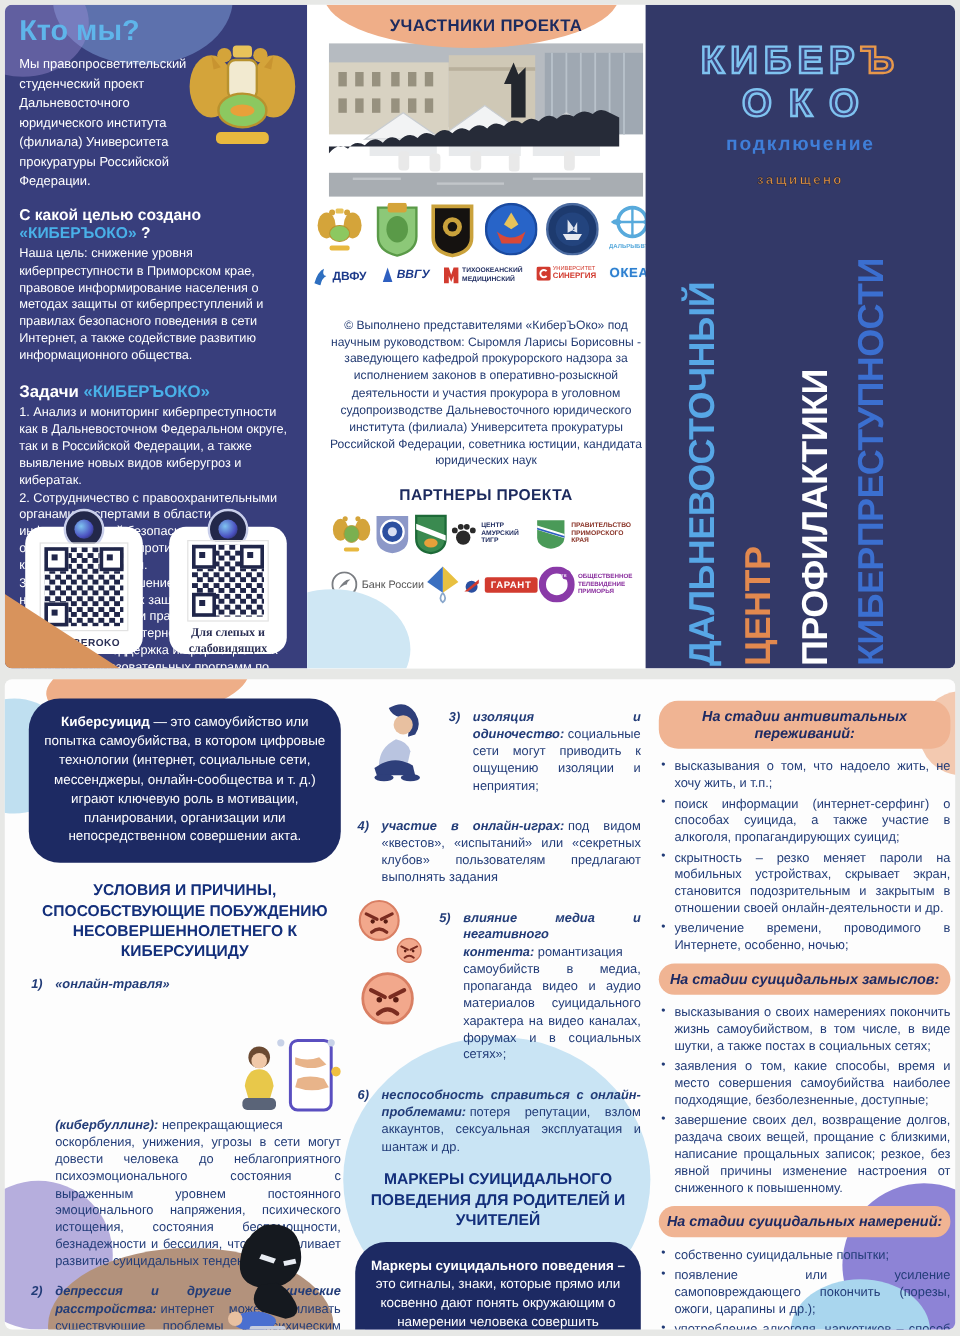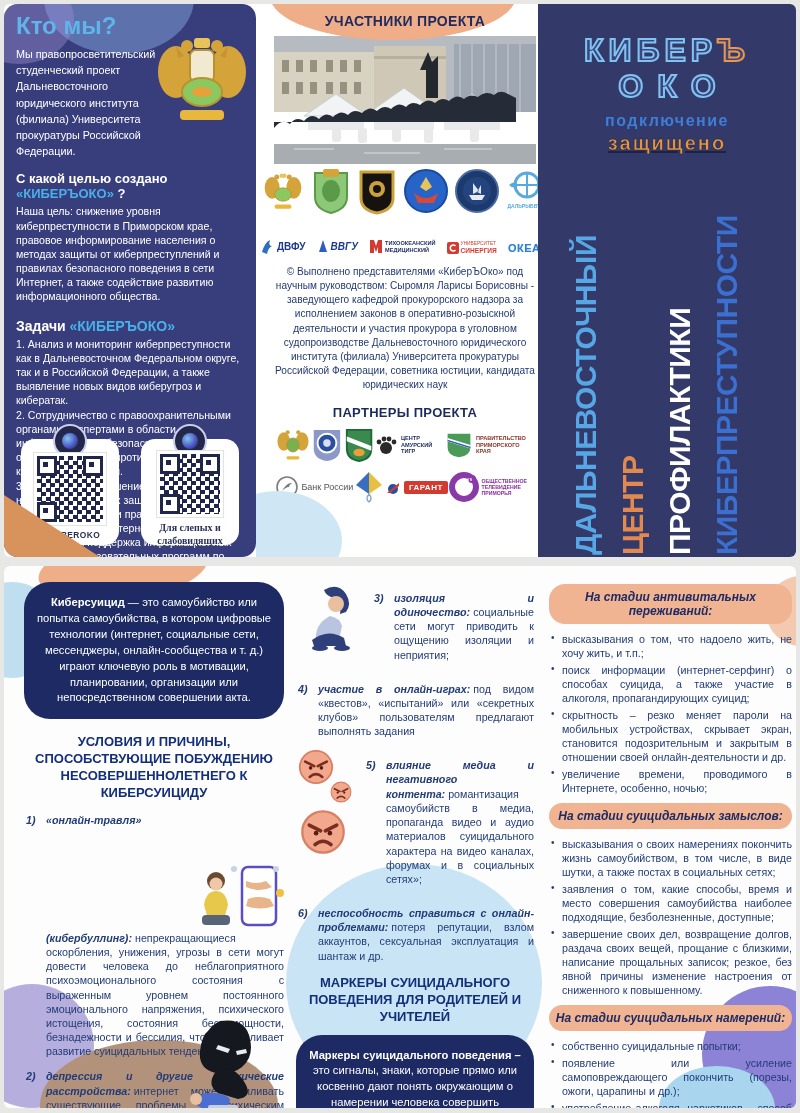--- a/index.html
+++ b/index.html
@@ -2,21 +2,21 @@
 <html><head>
 <meta charset="utf-8">
 <style>
   html,body{margin:0;padding:0;}
   body{width:800px;height:1113px;background:#e7e8e6;font-family:"Liberation Sans",sans-serif;position:relative;overflow:hidden;}
   .page{position:absolute;background:#fff;border-radius:6px;overflow:hidden;}
   #p1{left:4px;top:4px;width:792px;height:553px;}
   #p2{left:4px;top:566px;width:792px;height:542px;background:#fdfdfd;}
 
   
-  #p1-left{position:absolute;left:0;top:0;width:252px;height:553px;background:#383e7c;color:#fff;overflow:hidden;border-radius:14px;}
+  #p1-left{position:absolute;left:0;top:0;width:252px;height:553px;background:#383e7c;color:#fff;overflow:hidden;}
   .deco{position:absolute;border-radius:50%;}
   .p1l-c1{left:40px;top:-60px;width:150px;height:110px;background:#7b9bd6;opacity:.55;}
   .p1l-c2{left:-40px;top:-30px;width:110px;height:90px;background:#9f90d8;opacity:.4;}
   .p1l-content{position:relative;padding:8px 12px 0 12px;}
   .who-title{color:#5fb5ea;font-size:24px;font-weight:bold;margin:0 0 6px 0;}
   .who-text{font-size:10.8px;line-height:1.5;width:152px;}
   .crest{position:absolute;right:6px;top:30px;}
   .sec-h{font-size:13px;font-weight:bold;margin:12px 0 3px 0;}
   .brand{color:#49b0e8;}
   .body-txt{font-size:10.6px;line-height:1.34;}
@@ -34,21 +34,21 @@
   .qr-label.serif{font-family:"Liberation Serif",serif;font-size:10px;line-height:1.25;letter-spacing:0;}
   .tri-orange{position:absolute;left:0;bottom:0;width:0;height:0;border-bottom:62px solid #d8935c;border-right:96px solid transparent;}
 
   
   #p1-mid{position:absolute;left:252px;top:0;width:298px;height:553px;background:#fff;overflow:hidden;}
   .peach-blob{left:14px;top:-52px;width:246px;height:88px;background:#efae88;}
   .participants-title,.partners-title{position:relative;text-align:center;font-weight:bold;color:#1c2a5e;font-size:14px;letter-spacing:.3px;}
   .participants-title{margin-top:9px;}
   .photo{display:block;margin:7px auto 0;}
   .logo-row1{display:flex;justify-content:space-between;align-items:flex-start;padding:0 7px;margin-top:5px;height:50px;}
-  .logo-row2{display:flex;justify-content:space-between;align-items:flex-end;padding:0 5px;margin-top:3px;height:32px;}
+  .logo-row2{display:flex;justify-content:space-between;align-items:flex-start;padding:0 5px;margin-top:3px;height:32px;}
   .ulogo{display:flex;flex-direction:column;align-items:center;font-size:5px;color:#58aadc;font-weight:bold;}
   .txtlogo{display:flex;align-items:center;gap:2px;}
   .txtlogo .nm{font-weight:bold;color:#1d3a8a;font-size:10px;}
   .txtlogo .nm.it{font-style:italic;}
   .med-nm{font-size:5.6px;font-weight:bold;color:#1d2a5e;line-height:1.15;}
   .sin-nm1{font-size:4.8px;color:#d23b2f;line-height:1.1;}
   .sin-nm2{font-size:6.6px;color:#d23b2f;font-weight:bold;line-height:1.1;}
   .ocean-nm{font-weight:bold;color:#2e7fd0;font-size:11px;letter-spacing:.5px;text-shadow:0 0 1px #9fd0f0;}
   .credit{position:relative;font-size:10.1px;color:#223a72;text-align:center;line-height:1.4;padding:11px 10px 0 10px;}
   .partners-title{margin-top:13px;font-size:13px;}
@@ -59,21 +59,21 @@
   .garant-box{background:#d23b2f;color:#fff;font-weight:bold;font-size:8px;padding:2px 5px;border-radius:2px;letter-spacing:.5px;}
   .blue-blob-bl{left:-44px;bottom:-34px;width:130px;height:100px;background:#cfe7f4;top:auto;}
 
   
   #p1-right{position:absolute;left:534px;top:0;width:258px;height:553px;background:#333968;overflow:hidden;}
   .brand-logo{margin-top:30px;text-align:center;}
   .brand-l1{font-size:32px;font-weight:bold;letter-spacing:5px;color:#3d447f;-webkit-text-stroke:2px #7fc3f0;line-height:1;}
   .brand-l1 .tz{-webkit-text-stroke:2px #e8984a;}
   .brand-l2{font-size:32px;font-weight:bold;letter-spacing:14px;color:#3d447f;-webkit-text-stroke:2px #7fc3f0;line-height:1;margin-top:4px;padding-left:14px;}
   .brand-sub1{color:#3f7ed8;font-size:16px;font-weight:bold;letter-spacing:1.5px;margin-top:10px;}
-  .brand-sub2{color:#e8953f;font-size:20px;font-weight:bold;letter-spacing:2px;margin-top:2px;text-decoration:underline;-webkit-text-stroke:.5px #1c2344;}
+  .brand-sub2{color:#e8953f;font-size:11px;font-weight:bold;letter-spacing:2px;margin-top:14px;-webkit-text-stroke:.5px #1c2344;}
   .vert{position:absolute;left:212px;bottom:2px;width:356px;transform:rotate(-90deg);transform-origin:0 100%;font-weight:bold;font-size:30px;line-height:47px;letter-spacing:-.5px;white-space:nowrap;}
   .v1{color:#57a7e6;} .v2{color:#e2894f;} .v3{color:#ffffff;} .v4{color:#3b6fd0;}
 
   
   .d-peach-tl{left:34px;top:-28px;width:170px;height:62px;background:#eeae88;transform:rotate(-7deg);}
   .d-blue-tl{left:-40px;top:16px;width:96px;height:96px;background:#bfdff0;}
   .d-peach-tr{left:762px;top:10px;width:70px;height:70px;background:#f3c9b0;}
   .d-blue-mid{left:282px;top:298px;width:256px;height:238px;background:#c9e4f4;}
   .d-lav-mid{left:300px;top:492px;width:124px;height:92px;background:#b9b2e6;}
   .d-lav-left{left:-34px;top:418px;width:124px;height:124px;background:#b6aedd;}

